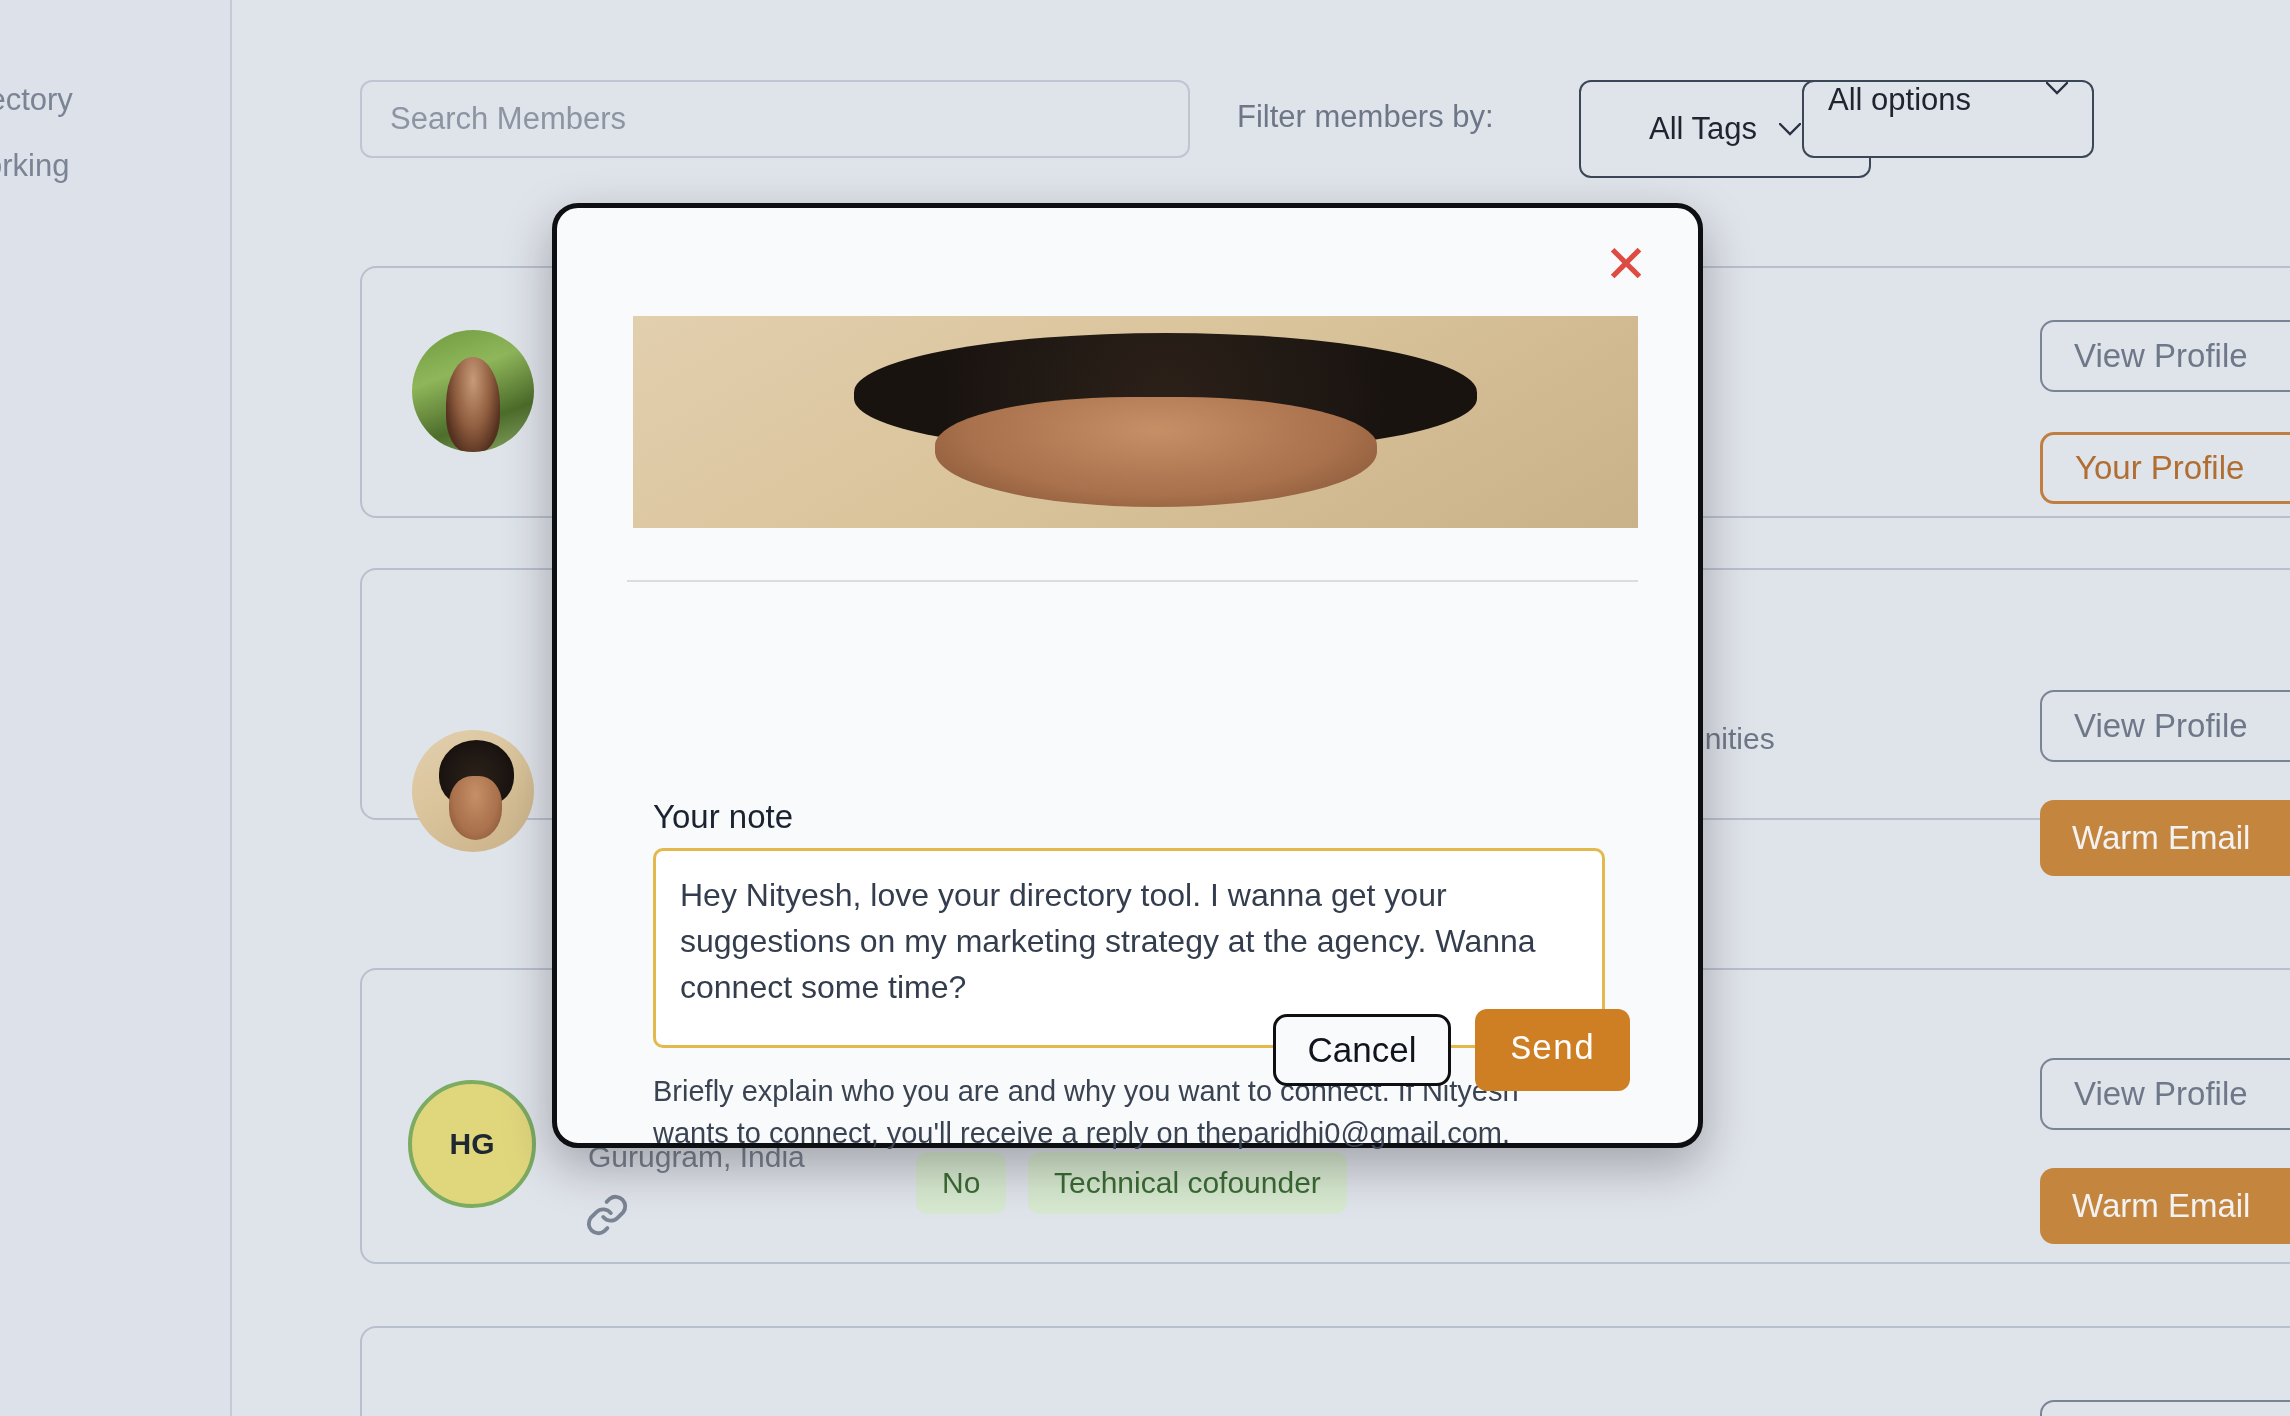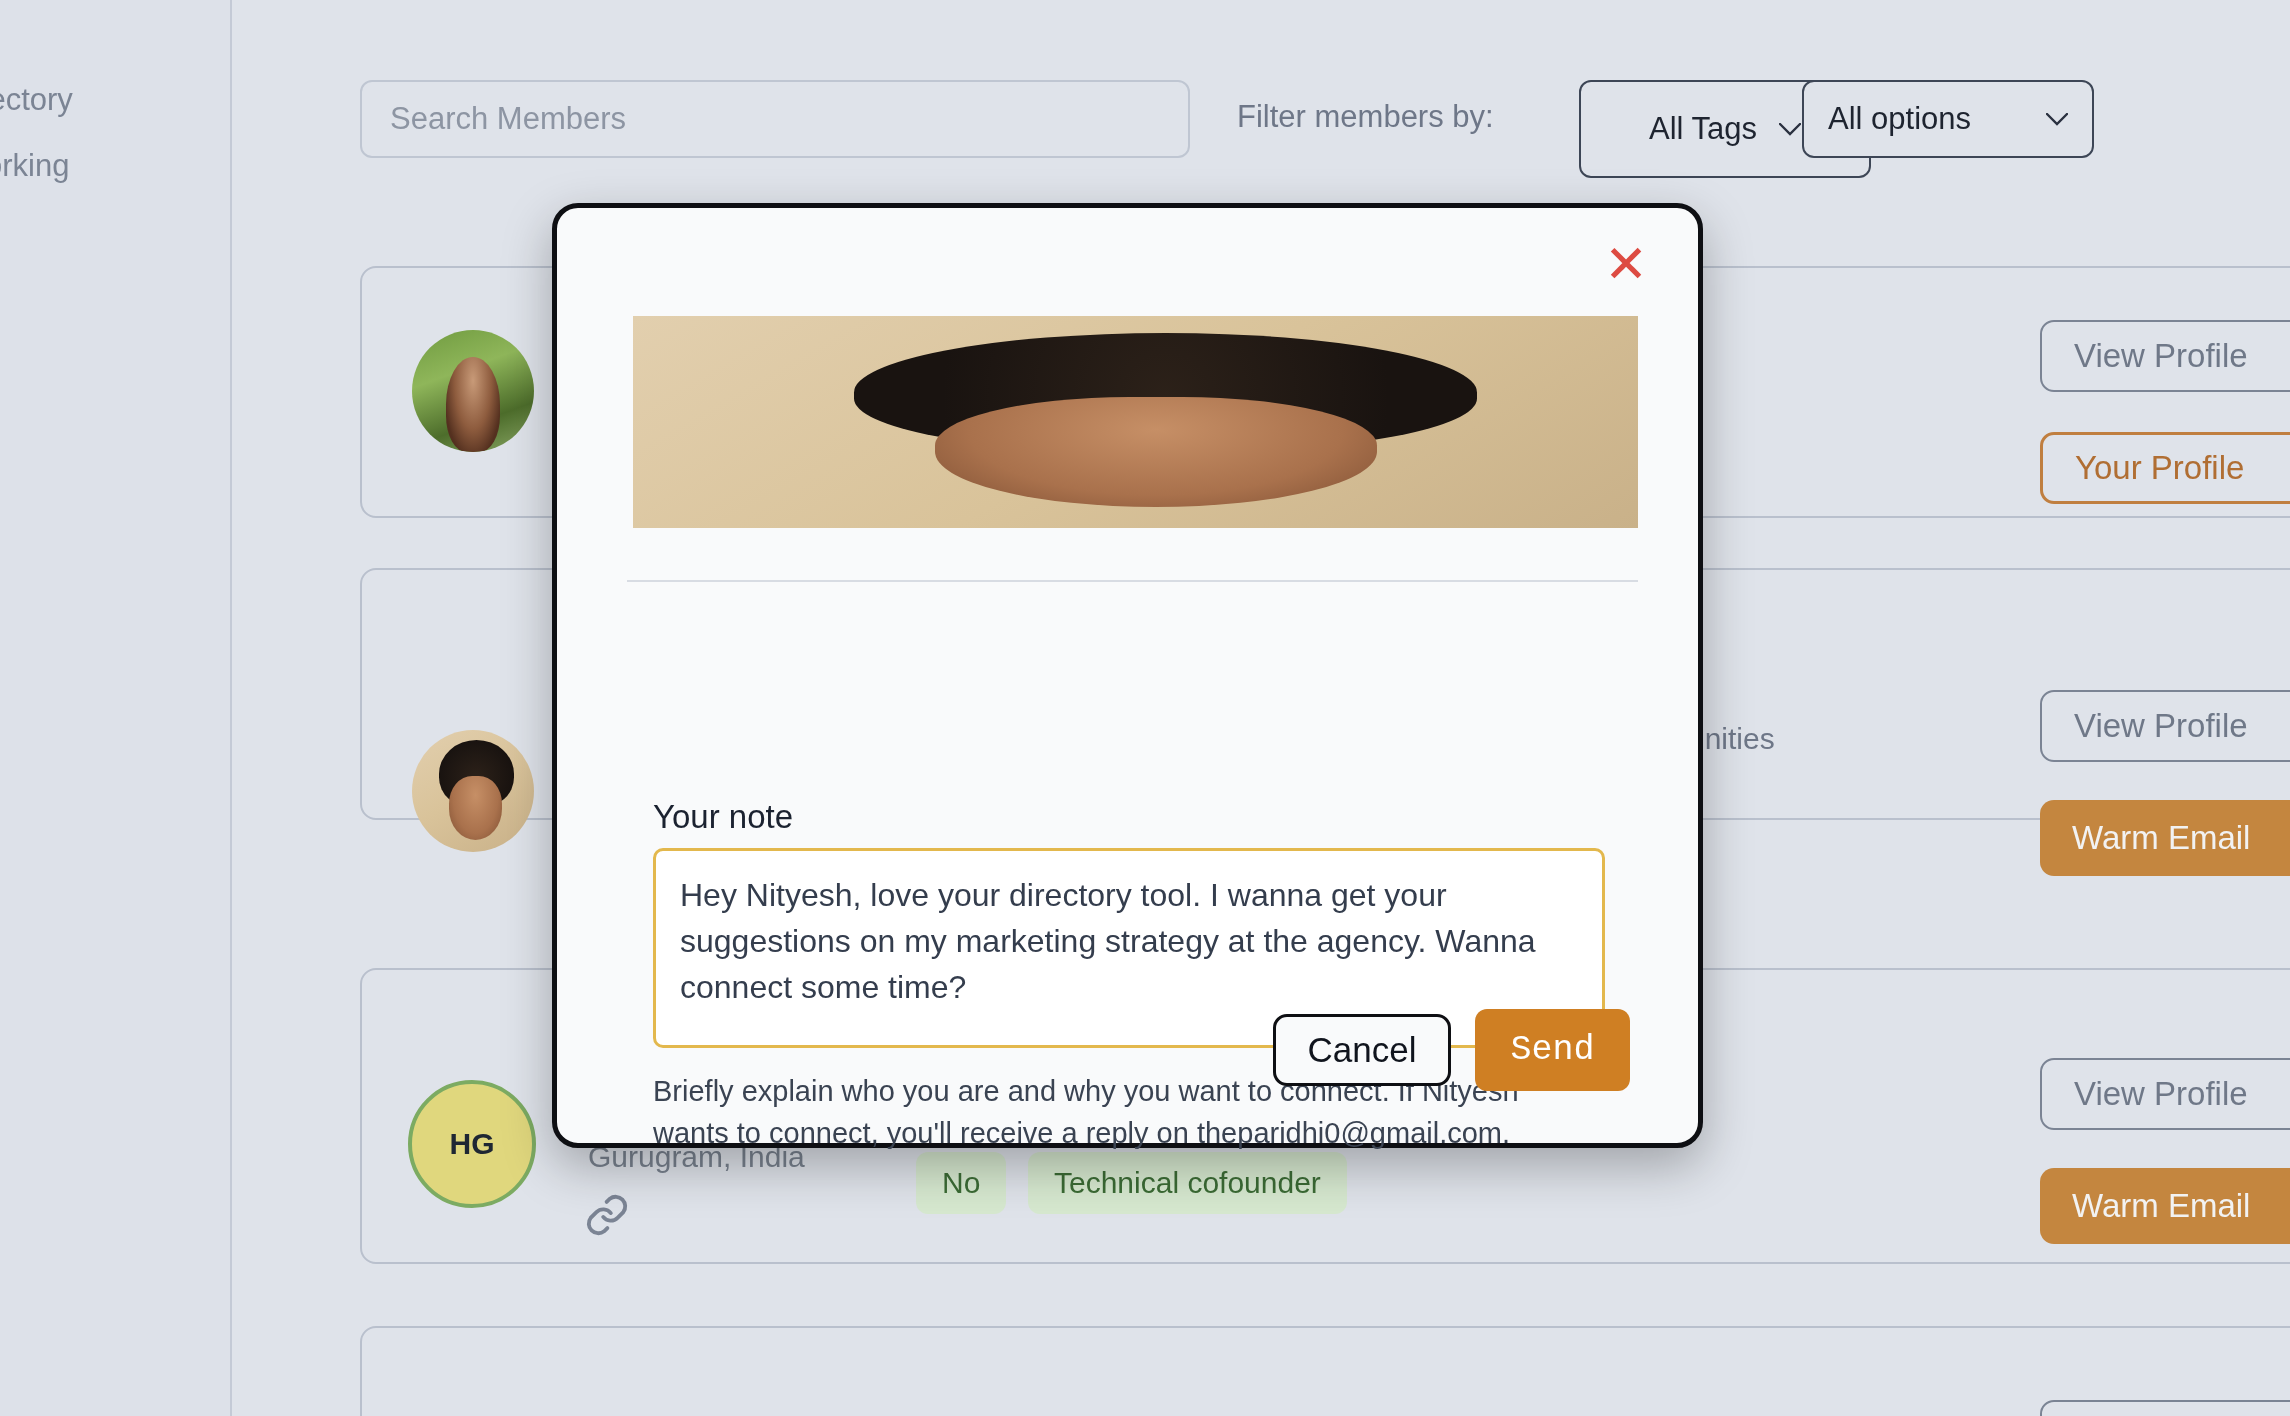--- a/index.html
+++ b/index.html
@@ -51,21 +51,21 @@
   .select.s0 { left: 1347px; width: 292px; } 
   .select-val { font-size: 31px; color: #1e2430; white-space: nowrap; }
   .chev {
     width: 22px; height: 13px; flex: none;
   }
   .chev svg { display: block; }
 
   .select-b {
     position: absolute; top: 80px; left: 1570px; width: 292px; height: 78px;
     border: 2px solid #3d4656; border-radius: 12px; background: #dfe3ea;
-    display: flex; align-items: center; justify-content: space-between;
+    display: flex; justify-content: space-between;
     padding: 0 24px;
   }
 
   
   .card {
     position: absolute; left: 360px; width: 1965px;
     background: #dfe3ea;
     border: 2px solid #b9c0cd; border-radius: 16px;
   }
   .card.c0 { top: 266px; height: 252px; }

